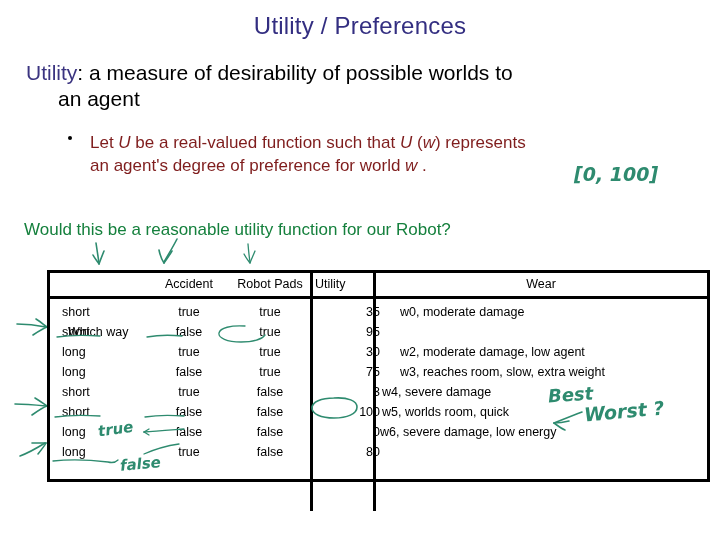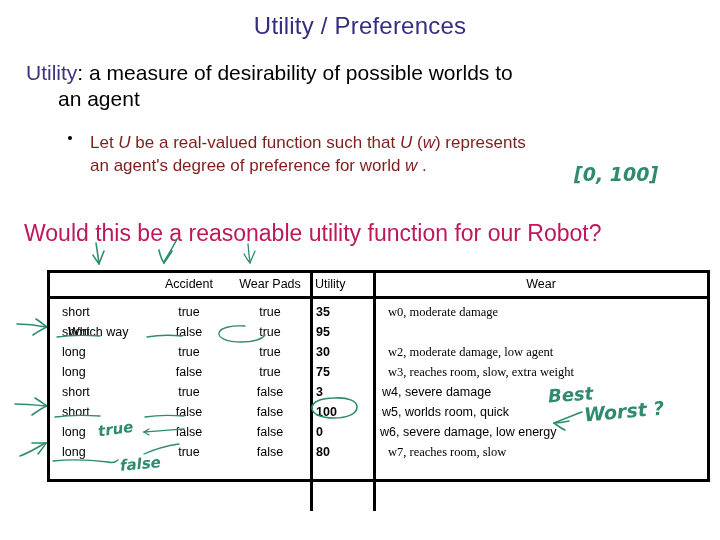--- a/index.html
+++ b/index.html
@@ -77,22 +77,22 @@
   #bullet-block .btext .ln2 {
     display: block;
   }
   .ital { font-style: italic; }
 
   
   #question-line {
     position: absolute;
     left: 24px;
     top: 220px;
-    font-size: 23px;
-    color: #be185d;
+    font-size: 17px;
+    color: #15803d;
   }
 
   
   #utility-table {
     position: absolute;
     left: 47px;
     top: 270px;
     width: 663px;
     height: 212px;
     border: 3px solid #000;
@@ -142,23 +142,23 @@
     font-size: 12.5px;
     color: #000;
   }
   .c {
     position: absolute;
     white-space: nowrap;
   }
   .c-which { left: 12px;  width: 86px; text-align: left; }
   .c-acc   { left: 100px; width: 78px; text-align: center; }
   .c-wear  { left: 180px; width: 80px; text-align: center; }
-  .c-util  { left: 266px; width: 50px; text-align: left; font-weight: bold; }
+  .c-util  { left: 280px; width: 50px; text-align: right; }
   .c-world { left: 330px; width: 320px; text-align: left; }
-  .c-world.ind1 { left: 338px; font-family: Liberation Serif, serif; }
+  .c-world.ind1 { left: 350px; }
   .c-world.ind2 { left: 332px; }
 
   
   .ink {
     position: absolute;
     color: #2e8b6f;
     pointer-events: none;
   }
   .ink-hand {
     font-family: "DejaVu Sans", sans-serif;
@@ -245,21 +245,21 @@
     </svg>
   </div>
 
   <div id="utility-table">
 
     <div class="thead">
       <div class="vrule v1"></div>
       <div class="vrule v2"></div>
       <div class="hcell h-which">Which way</div>
       <div class="hcell h-acc">Accident</div>
-      <div class="hcell h-wear">Wear Pads</div>
+      <div class="hcell h-wear">Robot Pads</div>
       <div class="hcell h-util">Utility</div>
       <div class="hcell h-world">Wear</div>
     </div>
 
     <div class="tbody">
       <div class="vrule v1"></div>
       <div class="vrule v2"></div>
 
       <div class="trow" style="top:6px;">
         <div class="c c-which">short</div>
@@ -314,21 +314,20 @@
         <div class="c c-wear">false</div>
         <div class="c c-util">0</div>
         <div class="c c-world">w6,  severe damage, low energy</div>
       </div>
 
       <div class="trow" style="top:146px;">
         <div class="c c-which">long</div>
         <div class="c c-acc">true</div>
         <div class="c c-wear">false</div>
         <div class="c c-util">80</div>
-        <div class="c c-world ind1">w7,  reaches room, slow</div>
       </div>
     </div>
   </div>
 
   <div class="ink" style="left:56px; top:333px;">
     <svg class="inksvg" width="46" height="8" viewBox="0 0 46 8" aria-hidden="true">
       <path class="inkstroke thin" d="M1 4 C14 2, 30 2, 44 3"></path>
     </svg>
   </div>
   <div class="ink" style="left:146px; top:333px;">

